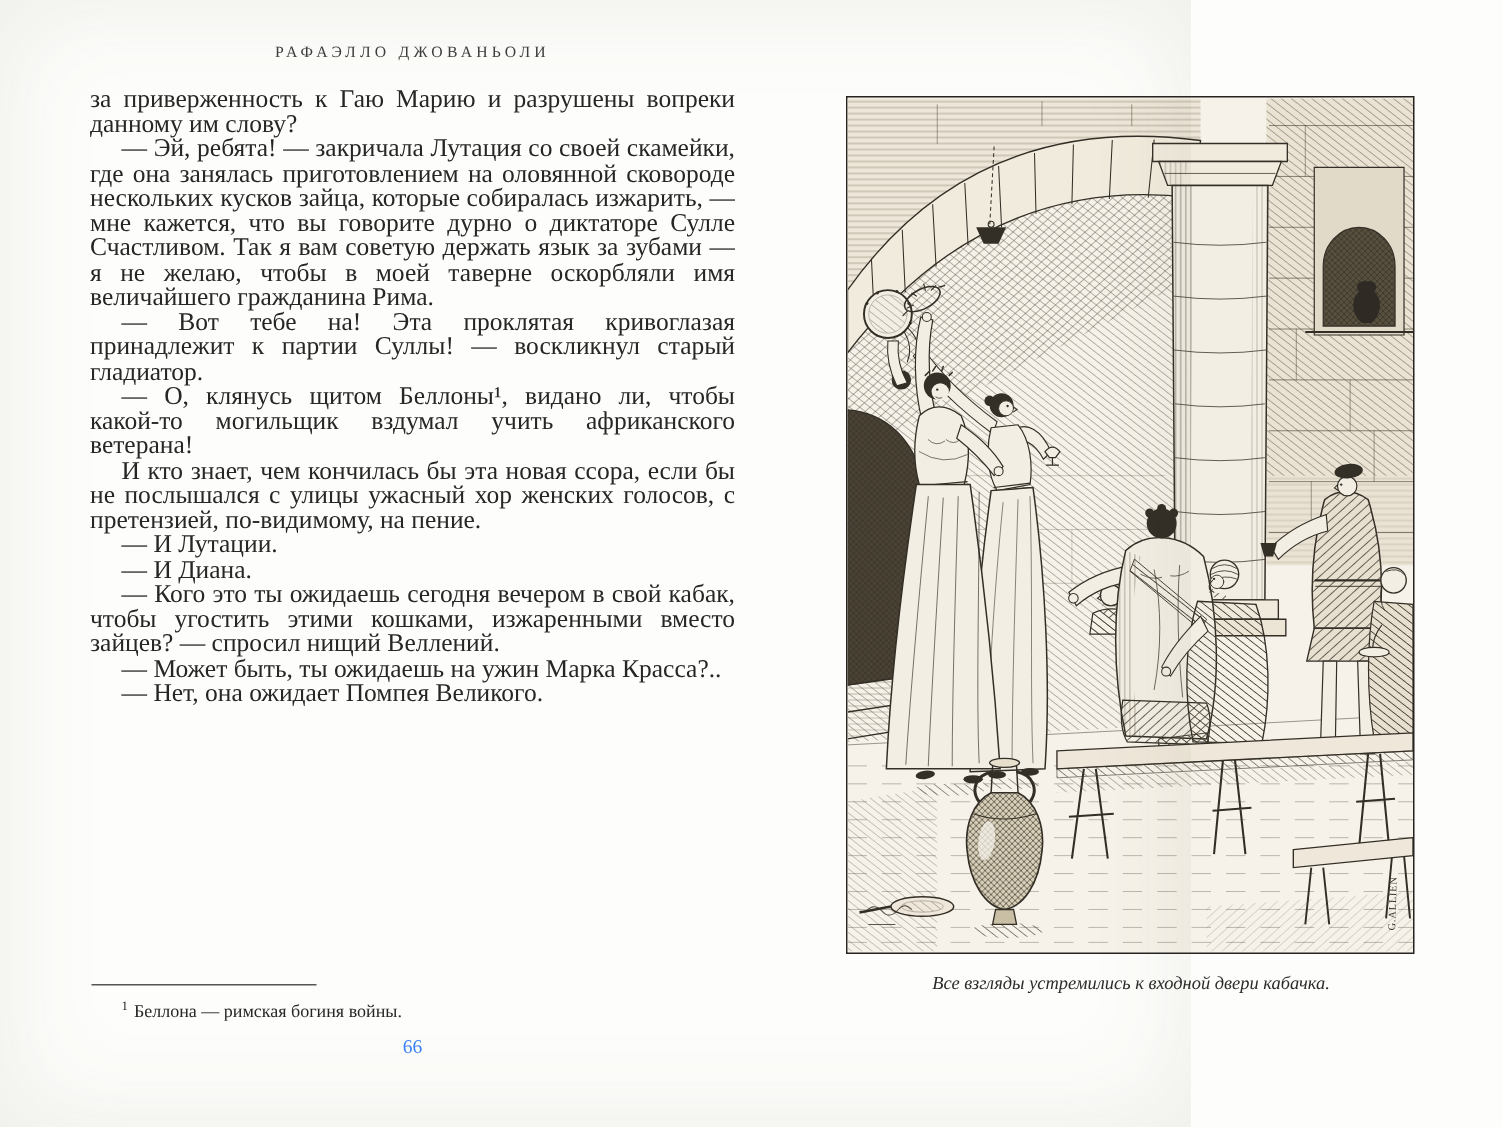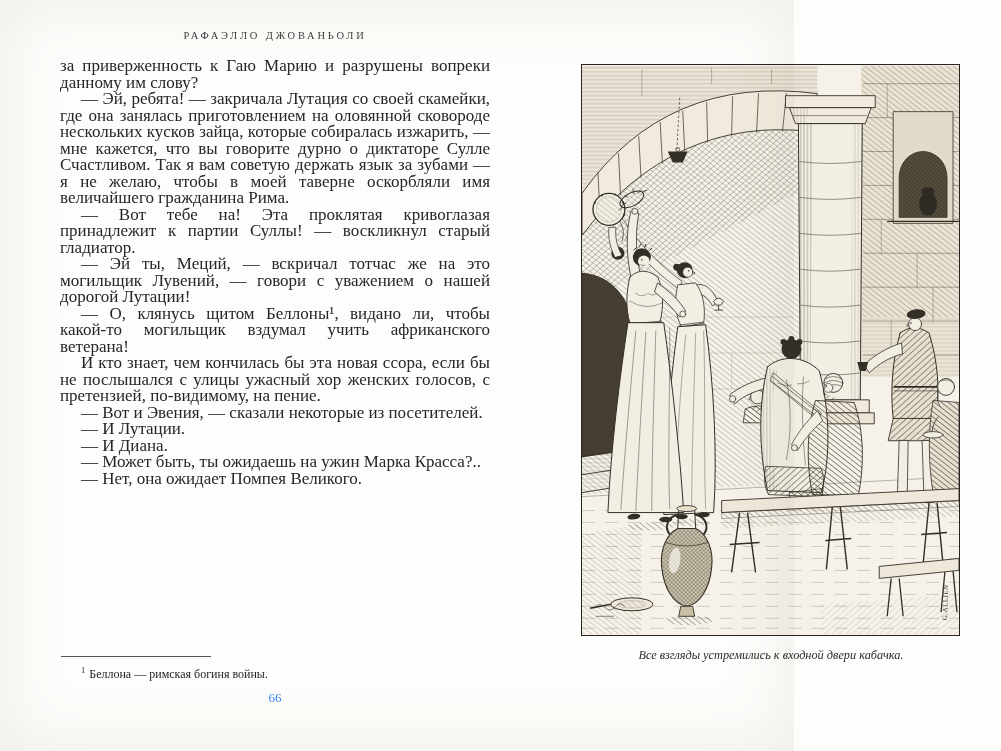--- a/index.html
+++ b/index.html
@@ -29,21 +29,21 @@
   }
   .body-text p.continuation { text-indent:0; }
   .footnote-block { margin-top:6px; }
   .footnote-rule { width:150px; border-top:1px solid #555; height:0; margin:0 0 6px 1px; }
   .footnote { margin:0; font-size:12px; line-height:14.5px; text-indent:21px; }
   .footnote sup { font-size:8.5px; }
   .footnote .term { margin-left:4px; }
   .page-number { position:absolute; bottom:16px; left:0; width:100%; text-align:center; font-size:13px; color:#3b82f6; }
 
   
-  .page-right { position:absolute; left:581px; top:64px; width:380px; }
+  .page-right { position:absolute; left:564px; top:64px; width:380px; }
   .illustration-frame {
     margin:0; width:377px; height:570px;
     border:1px solid #262320; background:#f6f2e9; overflow:hidden;
   }
   .illustration-frame svg { display:block; width:100%; height:100%; }
   .caption {
     margin-top:12px; text-align:center; font-style:italic;
     font-size:12.3px; color:#2b2b2b;
   }
 </style>
@@ -52,26 +52,25 @@
 
 <div class="spread">
 
   <div class="page page-left">
     <div class="running-header">РАФАЭЛЛО ДЖОВАНЬОЛИ</div>
 
     <div class="body-text">
       <p class="continuation">за приверженность к Гаю Марию и разрушены вопреки данному им слову?</p>
       <p>— Эй, ребята! — закричала Лутация со своей скамейки, где она занялась приготовлением на оловянной сковороде нескольких кусков зайца, которые собиралась изжарить, — мне кажется, что вы говорите дурно о диктаторе Сулле Счастливом. Так я вам советую держать язык за зубами — я не желаю, чтобы в моей таверне оскорбляли имя величайшего гражданина Рима.</p>
       <p>— Вот тебе на! Эта проклятая кривоглазая принадлежит к партии Суллы! — воскликнул старый гладиатор.</p>
-      <p>— Эй ты, Меций, — вскричал тотчас же на это могильщик Лувений, — говори с уважением о нашей дорогой Лутации!</p>
       <p>— О, клянусь щитом Беллоны¹, видано ли, чтобы какой-то могильщик вздумал учить африканского ветерана!</p>
       <p>И кто знает, чем кончилась бы эта новая ссора, если бы не послышался с улицы ужасный хор женских голосов, с претензией, по-видимому, на пение.</p>
-      <p>— Вот и Эвения, — сказали некоторые из посетителей.</p>
       <p>— И Лутации.</p>
       <p>— И Диана.</p>
+      <p>— Кого это ты ожидаешь сегодня вечером в свой кабак, чтобы угостить этими кошками, изжаренными вместо зайцев? — спросил нищий Веллений.</p>
       <p>— Может быть, ты ожидаешь на ужин Марка Красса?..</p>
       <p>— Нет, она ожидает Помпея Великого.</p>
     </div>
 
     <div class="footnote-block">
       <div class="footnote-rule"></div>
       <p class="footnote"><sup>1</sup><span class="term">Беллона</span><span> — римская богиня войны.</span></p>
     </div>
 
     <div class="page-number">66</div>

